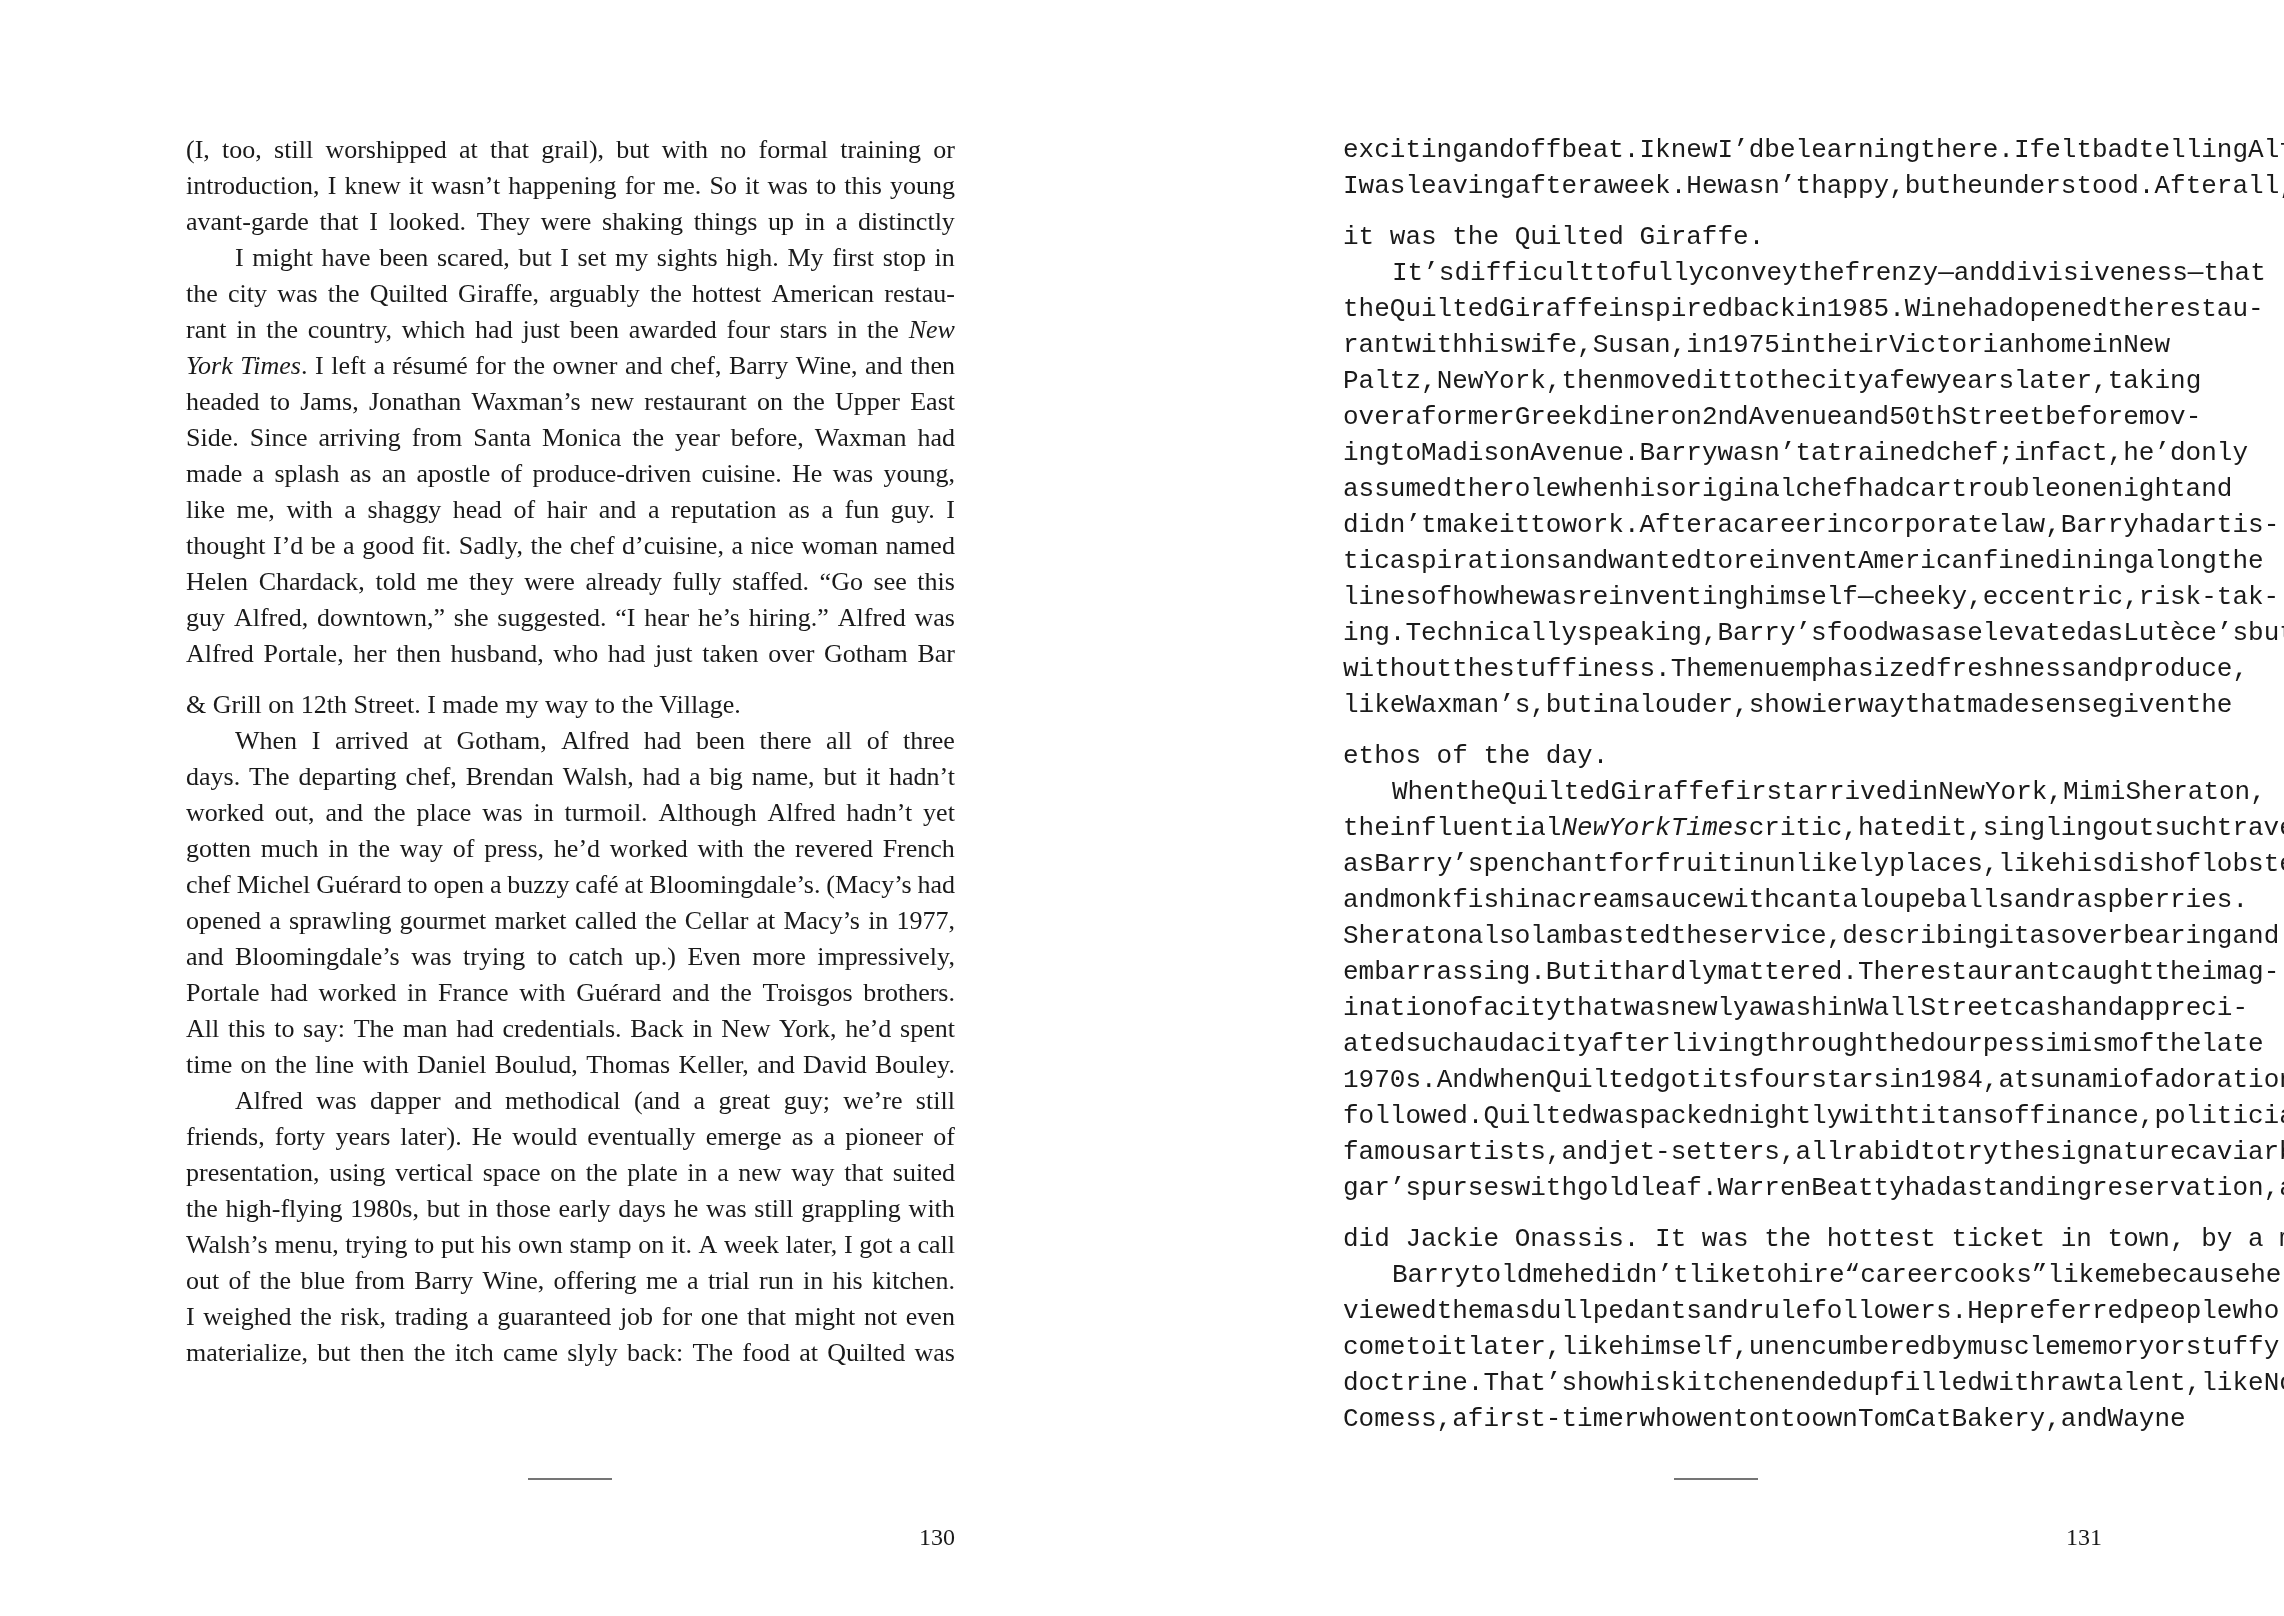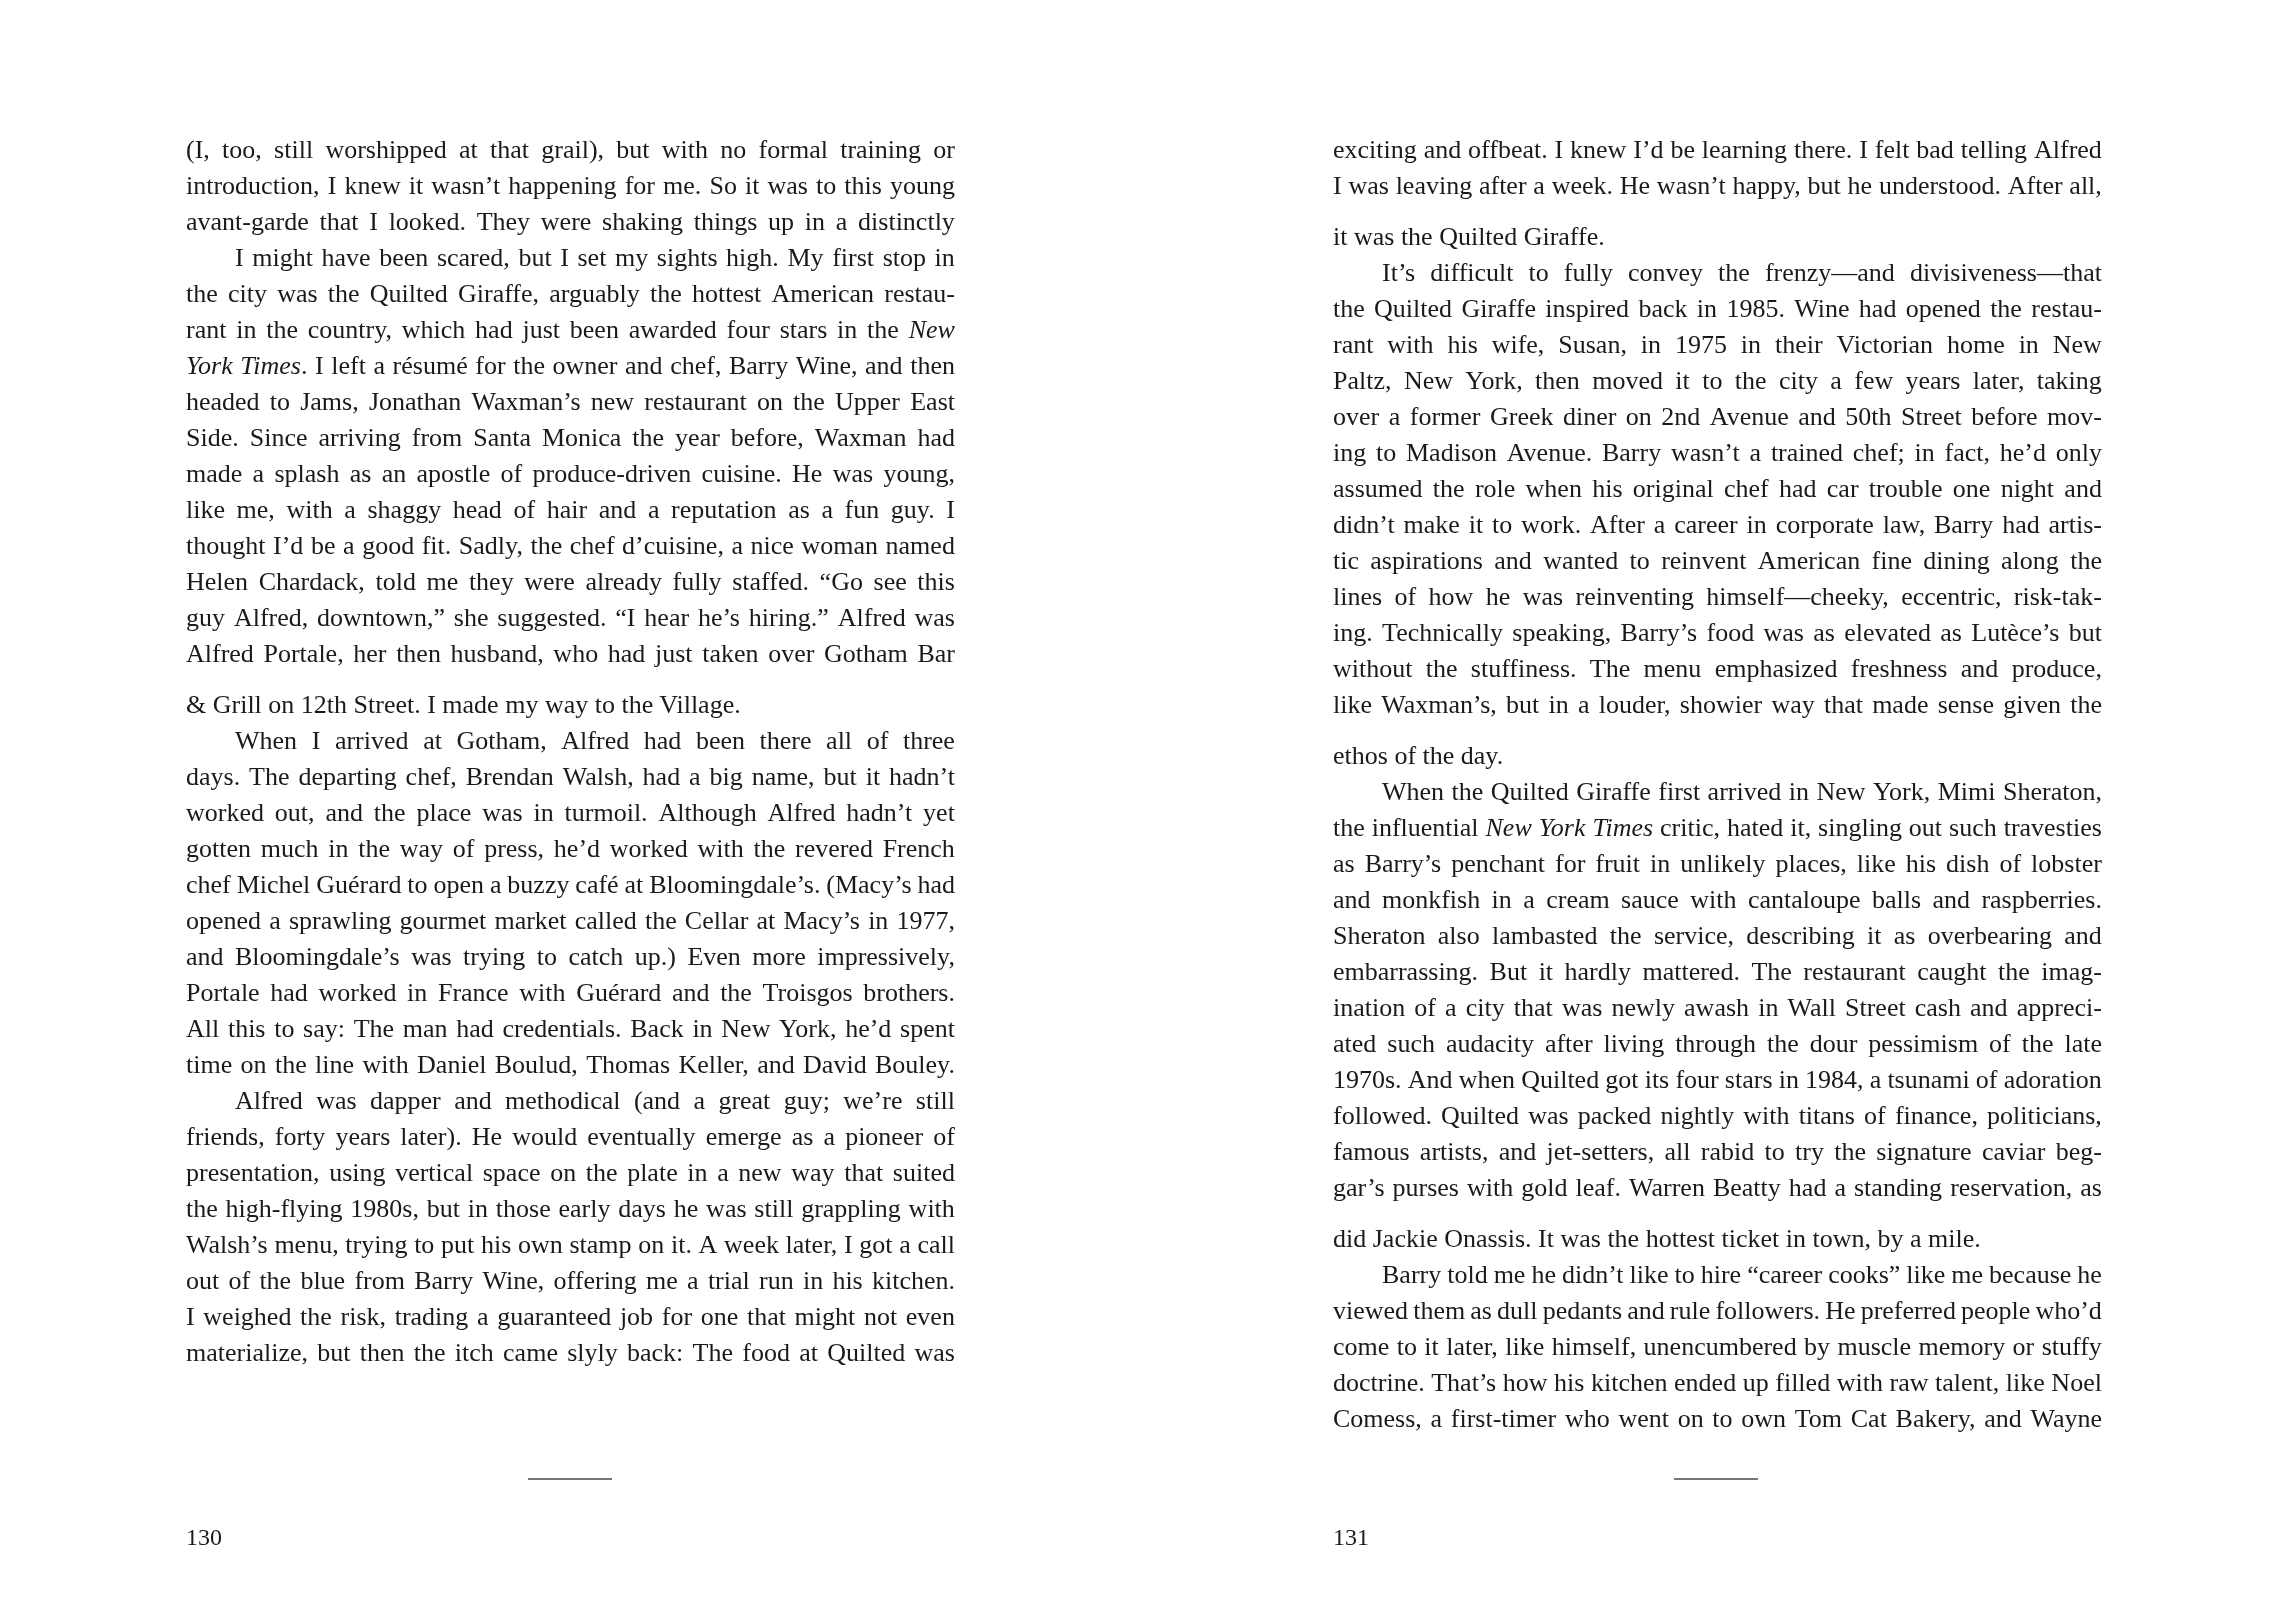--- a/index.html
+++ b/index.html
@@ -15,21 +15,21 @@
     position: absolute; top: 0; height: 1616px; width: 1142px;
   }
   #page0 { left: 0; }
   #page1 { left: 1142px; }
   .textcol {
     position: absolute;
     top: 132px;
     width: 769px;
   }
   #col0 { left: 186px; }
-  #col1 { left: 191px; } 
+  #col1 { left: 201px; font-family: Liberation Mono, monospace; } 
   .line {
     height: 36px;
     line-height: 36px;
     font-size: 26px;
     letter-spacing: 0;
   }
   .just { display: flex; justify-content: space-between; }
   .end  { white-space: pre; text-align: left; margin-top: 15px; }
   .indent { padding-left: 49px; align-items: flex-end; }
   .w { white-space: pre; flex: 0 0 auto; }
@@ -39,21 +39,21 @@
     top: 1478px;
     width: 84px; height: 1.8px;
     background: #757575;
   }
   #rule0 { left: 528px; }
   #rule1 { left: 532px; } 
   .pagenum {
     position: absolute;
     top: 1522px;
     width: 769px;
-    text-align: left;
+    text-align: right;
     font-size: 24px;
     line-height: 30px;
     color: #1a1a1a;
   }
   #pn0 { left: 186px; }
   #pn1 { left: 191px; }
 </style>
 </head>
 <body>
 

